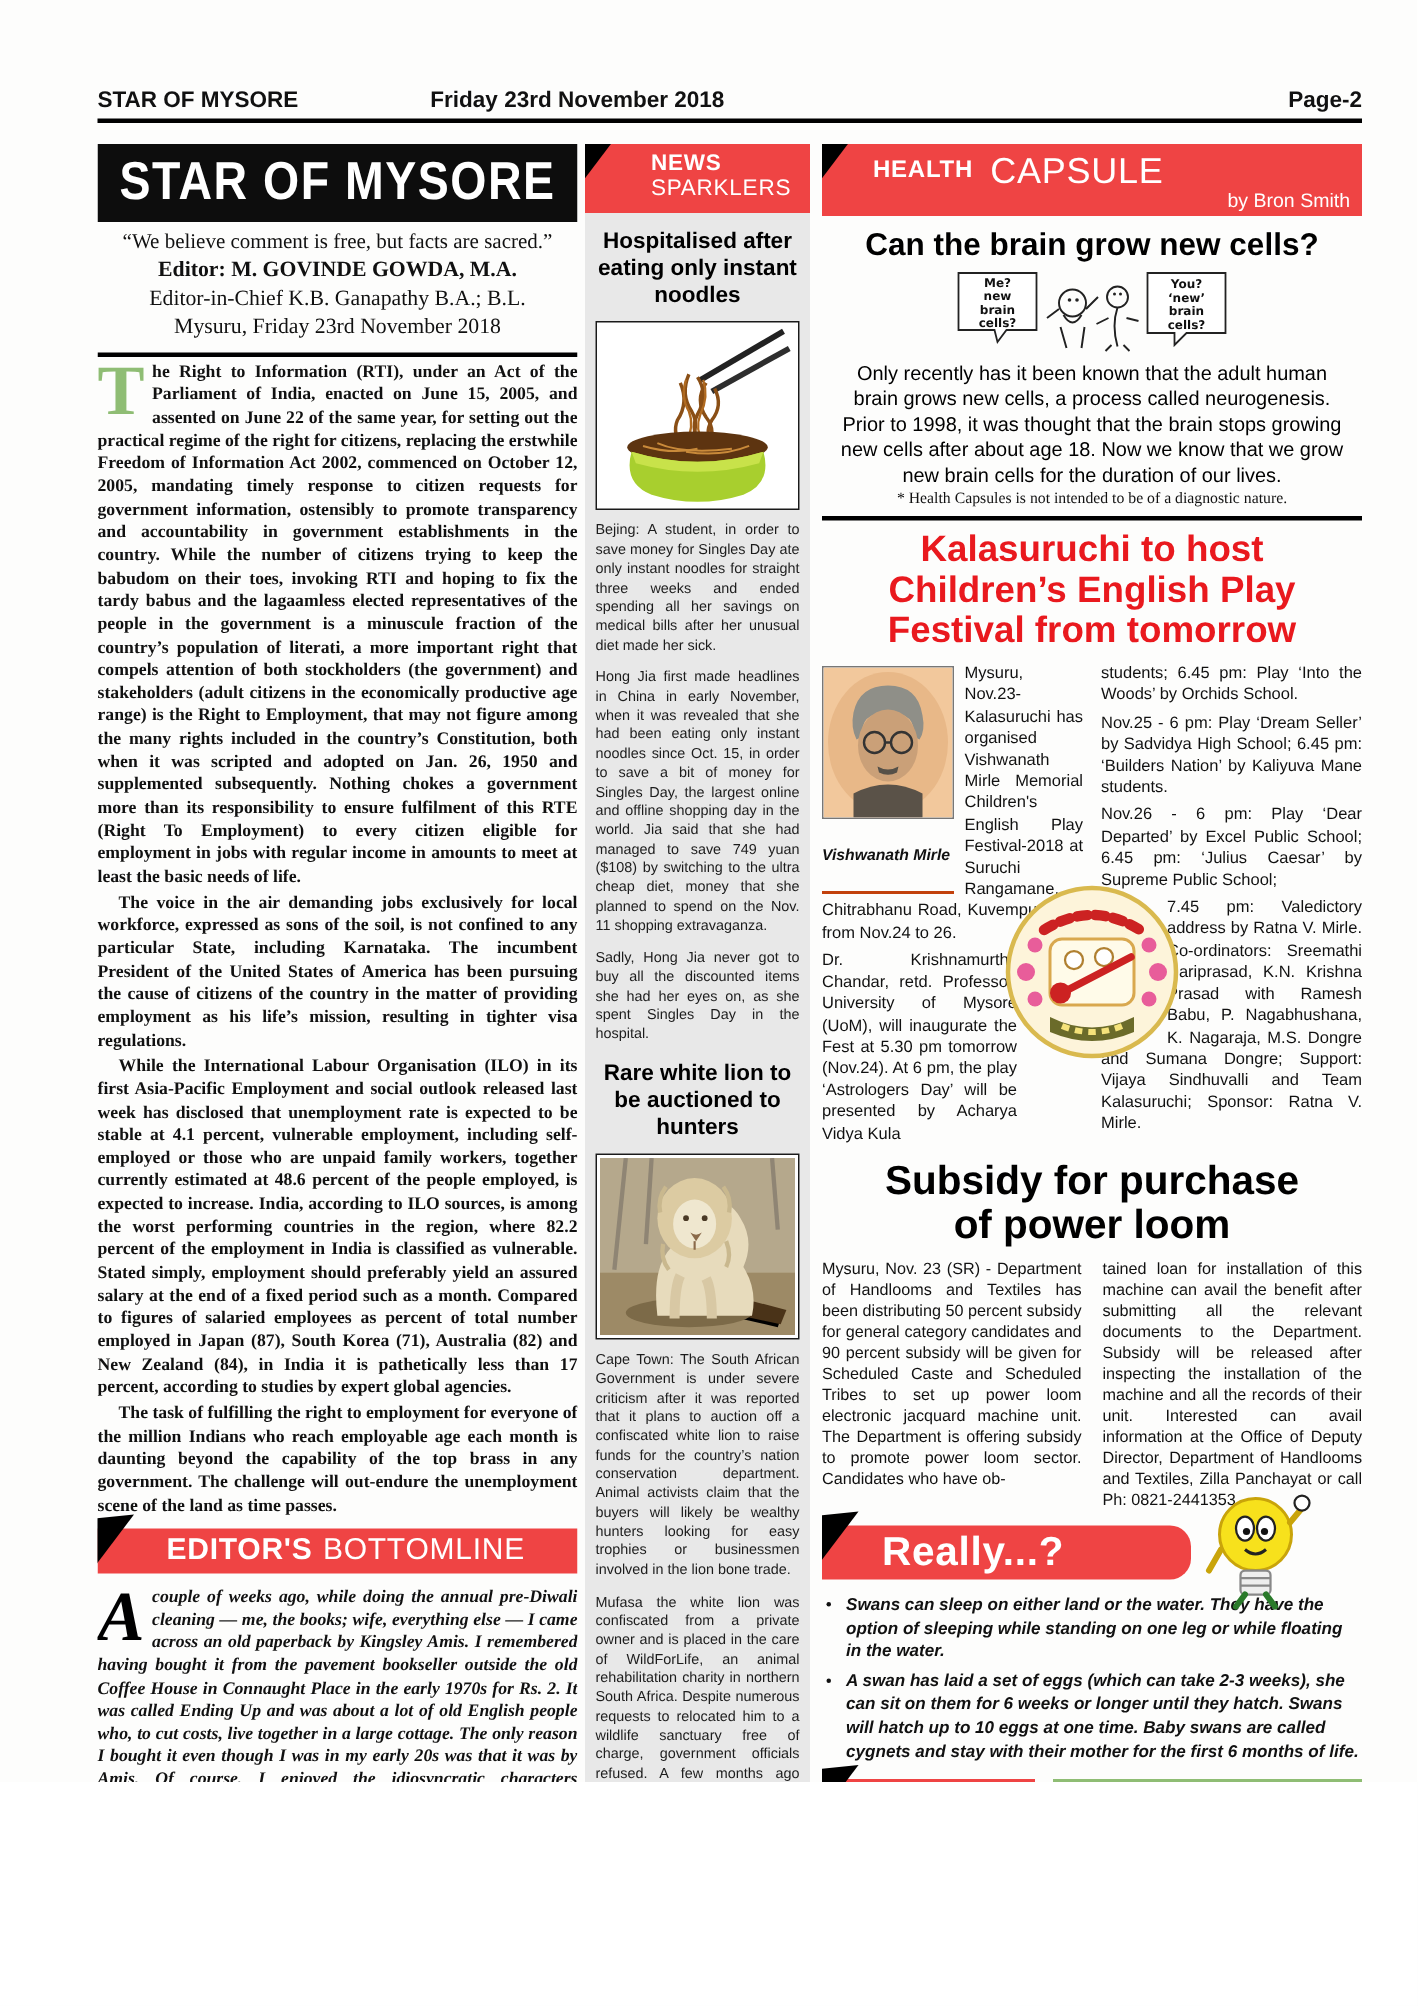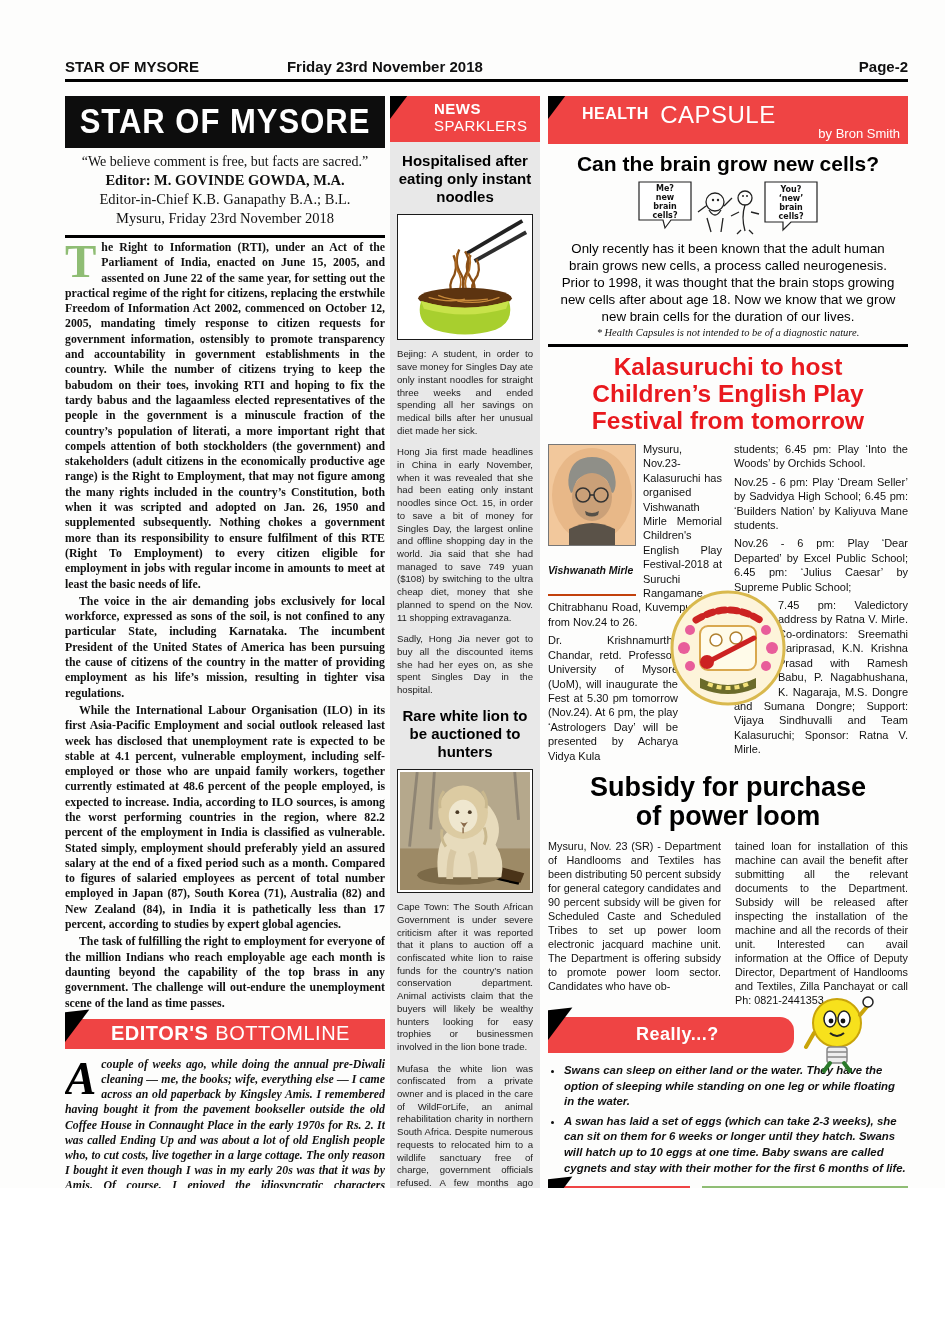--- a/index.html
+++ b/index.html
@@ -52,21 +52,21 @@
   .photo svg{display:block;width:100%;height:auto;}
   .mid-p{font-size:9.6px;line-height:12.7px;text-align:justify;color:#1c1c1c;margin:0 7px 9px;}
   
   .health-banner{height:48px;box-sizing:border-box;padding:5px 10px 0 34px;}
   .health-banner .b-bold{font-size:16px;vertical-align:4px;}
   .health-banner .b-light{font-size:24px;}
   .health-by{position:absolute;right:8px;bottom:3px;font-size:13px;color:#fff;}
   .health-head{font-weight:bold;font-size:21px;text-align:center;margin:8px 0 2px;color:#000;}
   .cartoon{display:flex;justify-content:center;}
   .health-body{font-size:13.3px;line-height:17px;text-align:center;margin:4px 8px 2px;color:#000;}
-  .health-disc{font-family:"Liberation Serif",serif;font-style:italic;font-size:10.5px;text-align:center;margin:0 0 6px;}
+  .health-disc{font-family:"Liberation Serif",serif;font-size:10.5px;text-align:center;margin:0 0 6px;}
   hr.thick2{border:none;border-top:3px solid #000;margin:0 0 6px;}
   
   .red-head{color:#e9191e;font-weight:800;font-size:24.5px;line-height:27px;text-align:center;margin:2px 0 8px;}
   .red-head span{display:block;}
   .kala-cols{position:relative;display:flex;gap:12px;margin-bottom:4px;}
   .kala-col{width:174px;}
   .kala-col p{font-size:11px;line-height:14.4px;text-align:justify;margin:0 0 4px;color:#111;}
   .kala-photo{float:left;width:88px;margin:2px 7px 2px 0;}
   .kala-photo svg{display:block;border:1px solid #777;}
   .kala-caption{font-weight:bold;font-style:italic;font-size:10.5px;text-align:left;
@@ -76,21 +76,21 @@
   .kala-logo{position:absolute;left:50%;top:148px;transform:translateX(-50%);width:116px;height:116px;}
   
   .subsidy-head{font-weight:800;font-size:27px;line-height:29px;text-align:center;margin:6px 0 8px;color:#000;}
   .subsidy-head span{display:block;}
   .two-col{display:flex;gap:14px;}
   .two-col p{width:173px;font-size:10.8px;line-height:14px;text-align:justify;margin:0;color:#111;}
   
   .really-row{position:relative;margin-top:10px;height:40px;}
   .really-banner{width:246px;height:36px;border-radius:0 14px 14px 0;display:flex;align-items:center;
                  padding-left:40px;box-sizing:border-box;}
-  .really-banner .b-bold{font-size:18px;margin-left:48px;}
+  .really-banner .b-bold{font-size:27px;}
   .bulb{position:absolute;right:34px;top:-24px;}
   .swan-bullets{margin:6px 0 0;padding-left:16px;}
   .swan-bullets li{font-weight:bold;font-style:italic;font-size:11.4px;line-height:15.6px;margin-bottom:4px;}
   
   .bottom-row{display:flex;gap:12px;margin-top:10px;}
   .laughter{width:142px;}
   .laugh-banner{height:50px;box-sizing:border-box;padding:18px 0 0 34px;}
   .laugh-banner .b-bold{display:block;font-size:19px;letter-spacing:1px;line-height:21px;}
   .laugh-banner .b-light{display:block;font-size:12.5px;margin-left:0;line-height:16px;}
   .joke{background:#f2f2f2;padding:10px 4px;font-style:italic;font-size:11.3px;line-height:17px;

